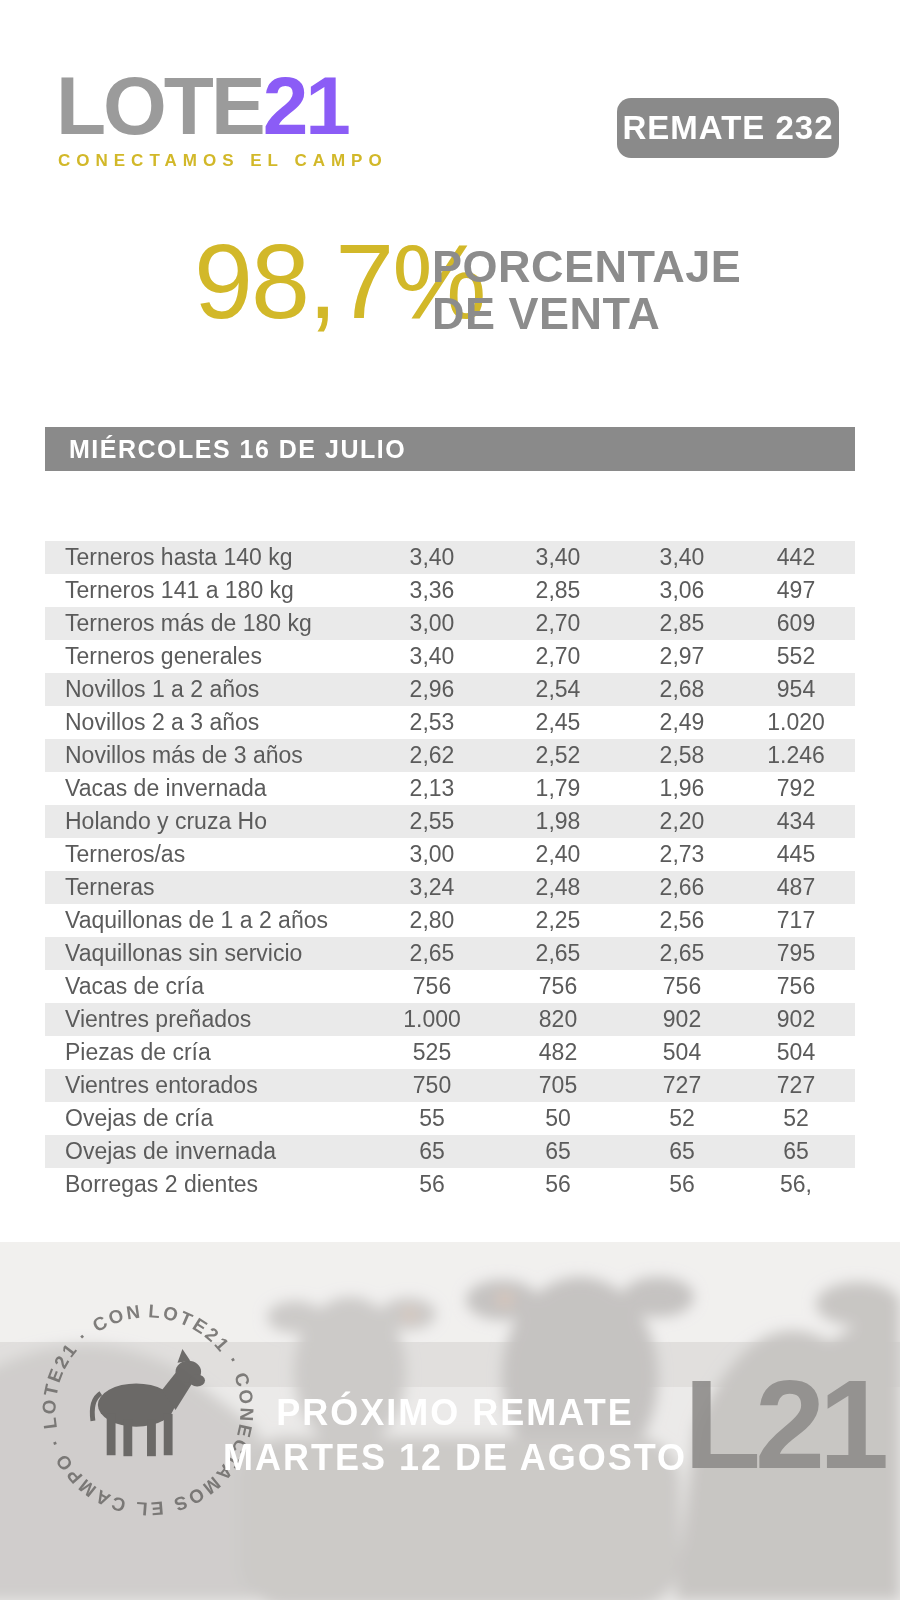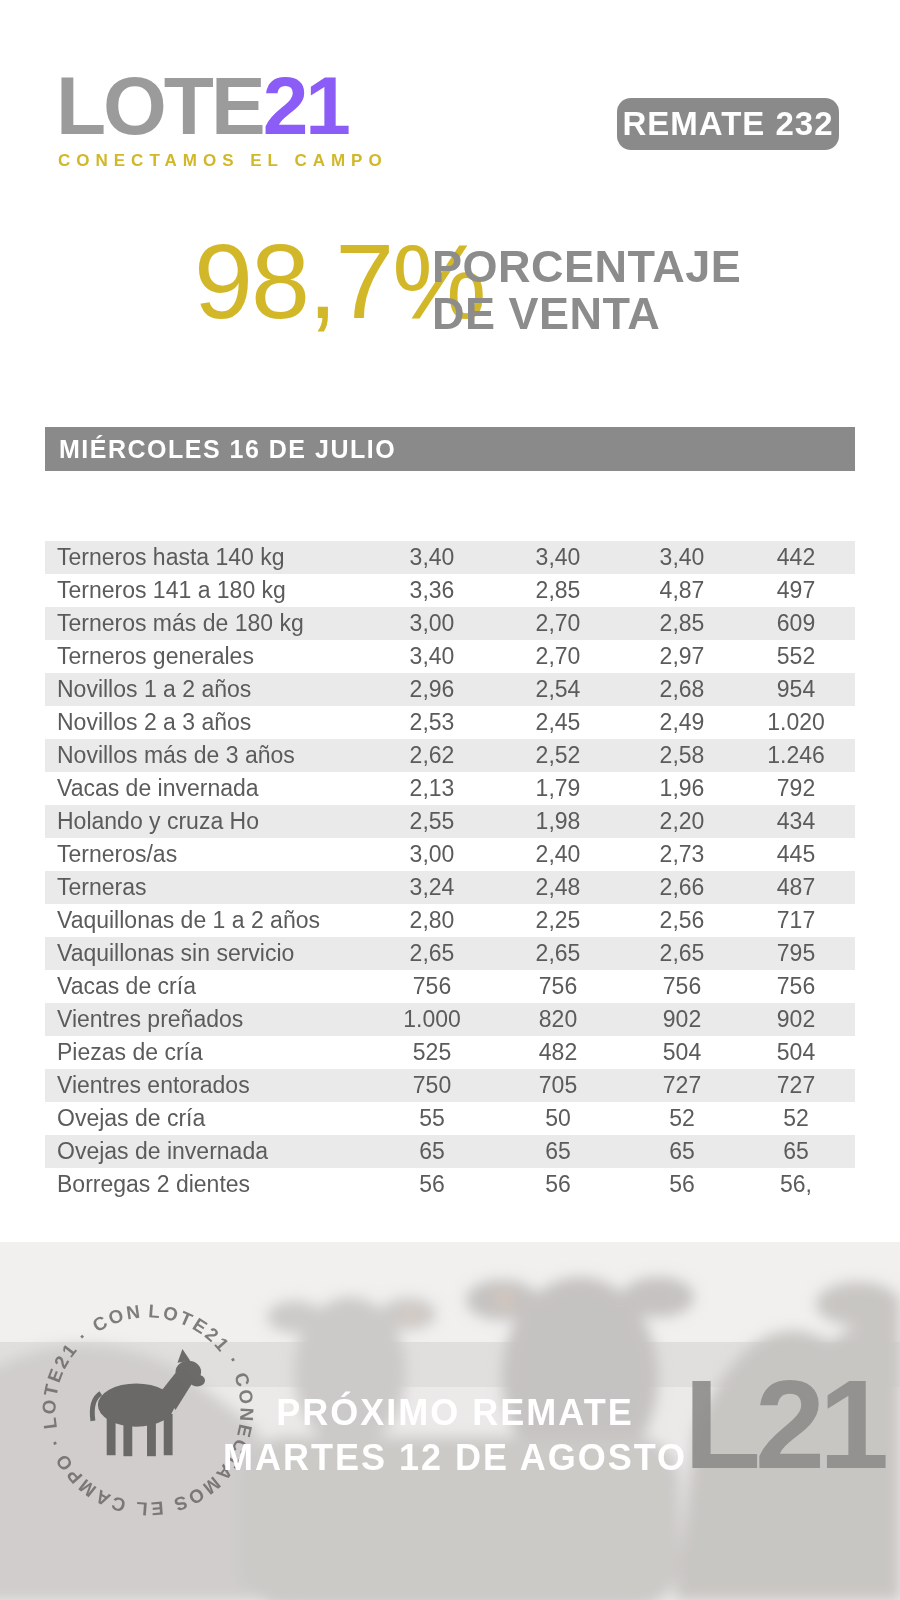--- a/index.html
+++ b/index.html
@@ -10,51 +10,51 @@
   .page { position:absolute; inset:0; width:900px; height:1600px; background:#ffffff; }
 
   
   .logo { position:absolute; left:56px; top:66px; font-size:82px; font-weight:800;
           letter-spacing:-3px; line-height:80px; white-space:nowrap; }
   .logo .lote { color:#9b9b9b; }
   .logo .l21  { color:#8b5cf6; }
   .tagline { position:absolute; left:58px; top:151px; font-size:17px; font-weight:700;
              letter-spacing:6px; color:#d2b829; white-space:nowrap; }
 
-  .badge { position:absolute; left:617px; top:98px; width:222px; height:52px;
+  .badge { position:absolute; left:617px; top:98px; width:222px; height:60px;
            background:#8a8a8a; border-radius:14px; display:flex; align-items:center;
            justify-content:center; color:#ffffff; font-size:33px; font-weight:800;
            letter-spacing:1px; }
 
   
   .pct { position:absolute; left:150px; top:226px; font-size:106px; font-weight:400;
          letter-spacing:-2px; color:#d2b829; line-height:110px;margin-left:44px; }
   .pct-label { position:absolute; left:432px; top:243px; font-size:45px; font-weight:800;
                color:#8c8c8c; letter-spacing:0.5px; line-height:47px; }
 
   
   .banner { position:absolute; left:45px; top:427px; width:810px; height:44px;
             background:#8a8a8a; color:#ffffff; font-size:25px; font-weight:700;
-            letter-spacing:1.5px; line-height:44px; padding-left:14px; }
+            letter-spacing:1.5px; line-height:44px; padding-left:24px; }
 
   
   .thead { position:absolute; left:45px; top:494px; width:810px; height:34px;
            display:grid; grid-template-columns:330px 114px 138px 110px 118px;
            align-items:center; }
   .thead .h-cat { font-size:21px; font-weight:700; color:#4d4d4d; letter-spacing:0.5px;
                   padding-left:12px; }
   .thead .h-num { font-size:20px; font-weight:400; color:#5a5a5a; letter-spacing:1.5px;
                   text-align:center; }
 
   .tbody { position:absolute; left:45px; top:541px; width:810px; }
   .trow { display:grid; grid-template-columns:330px 114px 138px 110px 118px;
           height:33px; align-items:center; }
   .trow:nth-child(odd) { background:#eaeaea; }
   .cell { font-size:23px; color:#5b5b5b; }
-  .cell.cat { padding-left:12px; white-space:nowrap; }
+  .cell.cat { padding-left:20px; white-space:nowrap; }
   .cell.num { text-align:center; }
 
   
   .footer { position:absolute; left:0; top:1242px; width:900px; height:358px; overflow:hidden; }
   .footer-bg { position:absolute; left:0; top:0; }
 
   .stamp { position:absolute; left:30px; top:50px; width:236px; height:236px; }
   .stamp text { font-family:"Liberation Sans", sans-serif; }
 
   .next { position:absolute; left:205px; top:148px; width:500px; text-align:center;
@@ -89,21 +89,21 @@
       <div class="cell cat">Terneros hasta 140 kg</div>
       <div class="cell num">3,40</div>
       <div class="cell num">3,40</div>
       <div class="cell num">3,40</div>
       <div class="cell num">442</div>
     </div>
       <div class="trow">
       <div class="cell cat">Terneros 141 a 180 kg</div>
       <div class="cell num">3,36</div>
       <div class="cell num">2,85</div>
-      <div class="cell num">4,87</div>
+      <div class="cell num">3,06</div>
       <div class="cell num">497</div>
     </div>
       <div class="trow">
       <div class="cell cat">Terneros más de 180 kg</div>
       <div class="cell num">3,00</div>
       <div class="cell num">2,70</div>
       <div class="cell num">2,85</div>
       <div class="cell num">609</div>
     </div>
       <div class="trow">

